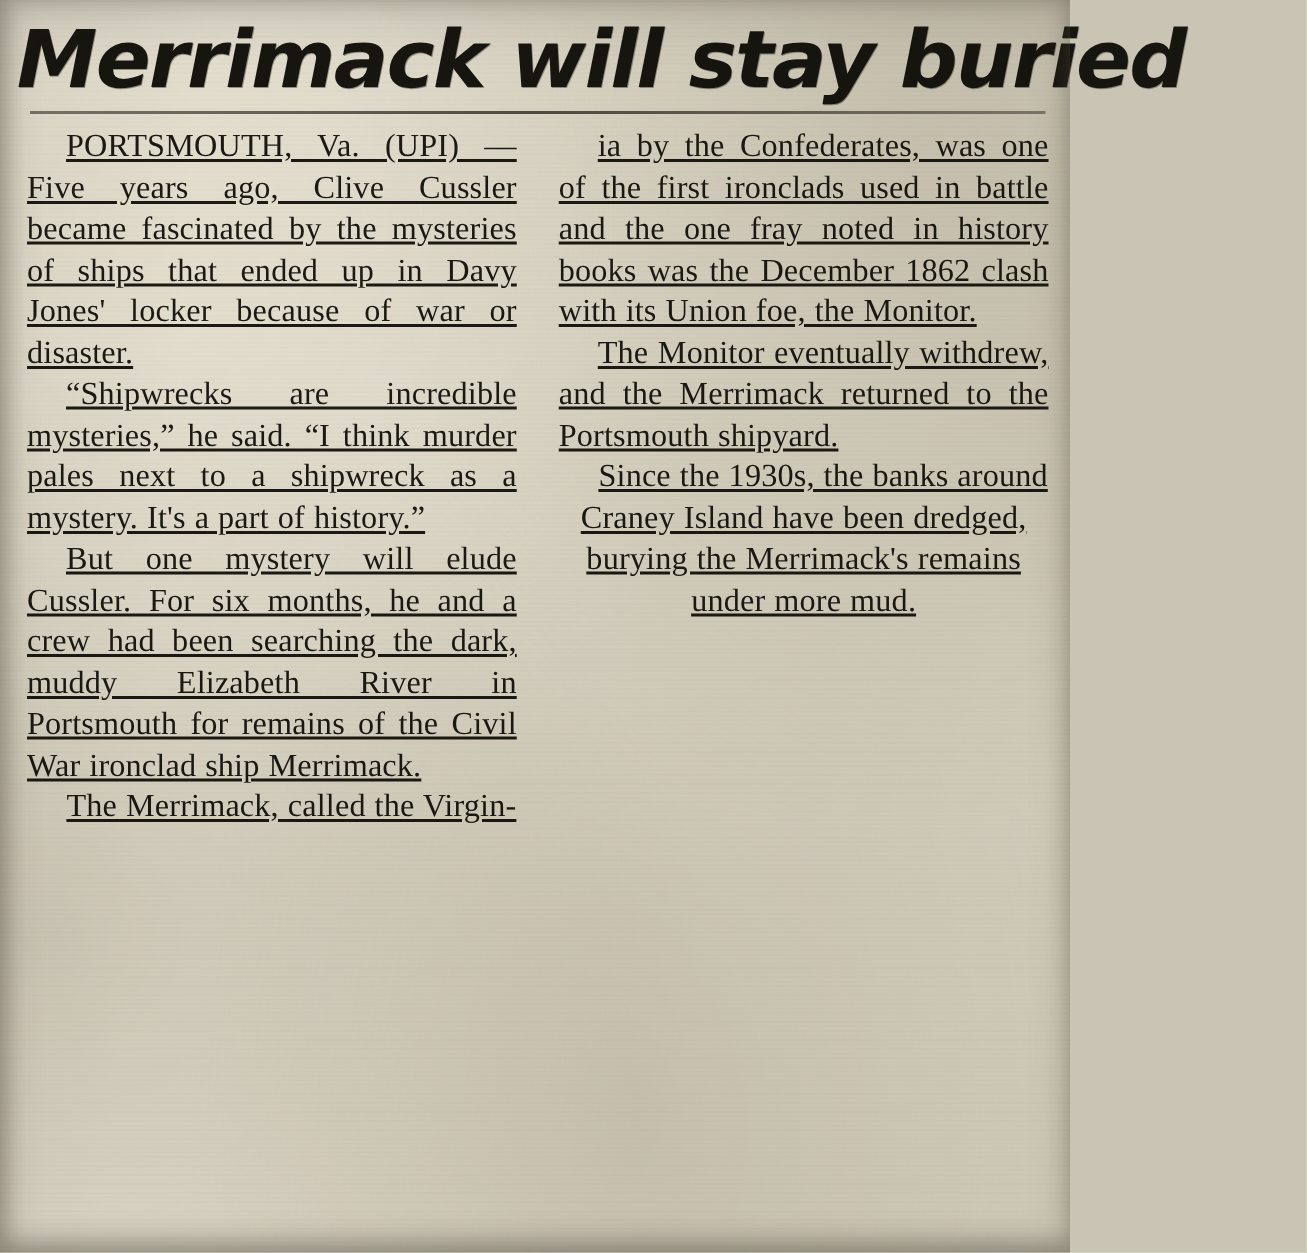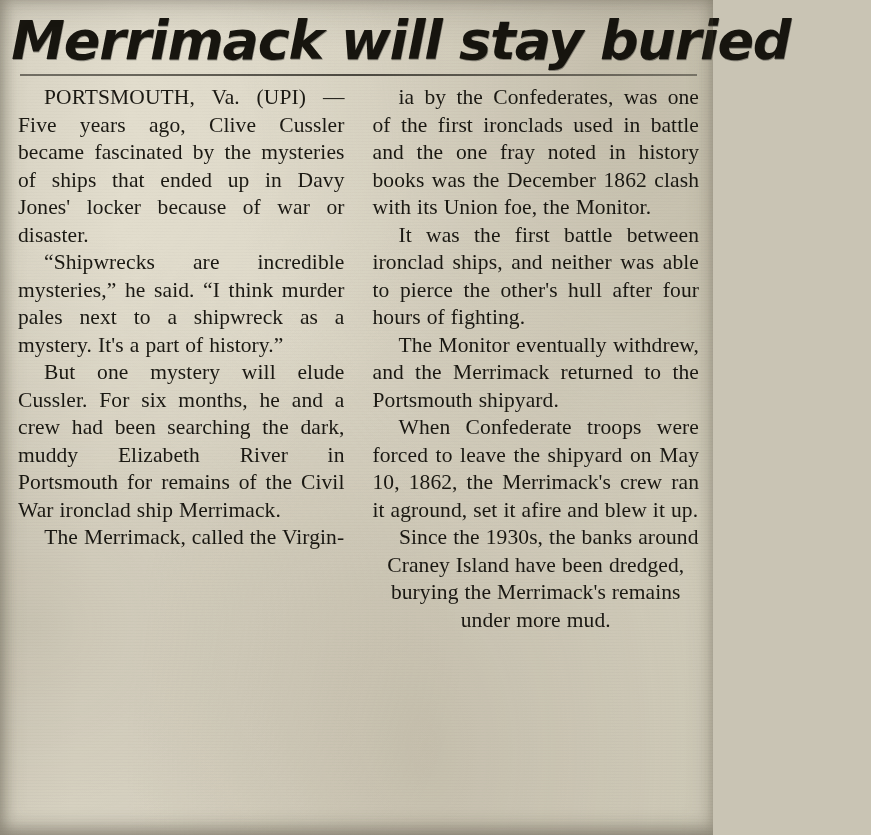--- a/index.html
+++ b/index.html
@@ -78,20 +78,21 @@
     margin: 0;
     text-align: justify;
     text-justify: inter-word;
     font-family: "Liberation Serif", serif;
     font-size: 21.5px;
     line-height: 27.5px;
     color: #1b1913;
     text-indent: 26px;
     word-spacing: 0.5px;
     letter-spacing: 0.1px;
+    text-decoration: underline;
     -webkit-font-smoothing: none;
   }
   .col p:last-child {
     text-align: center;
   }
   .col.right p {
     font-weight: 500;
   }
 </style>
 </head>
@@ -107,23 +108,21 @@
 
     <div class="col left">
       <p>PORTSMOUTH, Va. (UPI) — Five years ago, Clive Cussler became fascinated by the mysteries of ships that ended up in Davy Jones' locker because of war or disaster.</p>
       <p>“Shipwrecks are incredible mysteries,” he said. “I think murder pales next to a shipwreck as a mystery. It's a part of history.”</p>
       <p>But one mystery will elude Cussler. For six months, he and a crew had been searching the dark, muddy Elizabeth River in Portsmouth for remains of the Civil War ironclad ship Merrimack.</p>
       <p>The Merrimack, called the Virgin-</p>
     </div>
 
     <div class="col right">
       <p>ia by the Confederates, was one of the first ironclads used in battle and the one fray noted in history books was the December 1862 clash with its Union foe, the Monitor.</p>
-      <p>It was the first battle between ironclad ships, and neither was able to pierce the other's hull after four hours of fighting.</p>
       <p>The Monitor eventually withdrew, and the Merrimack returned to the Portsmouth shipyard.</p>
-      <p>When Confederate troops were forced to leave the shipyard on May 10, 1862, the Merrimack's crew ran it aground, set it afire and blew it up.</p>
       <p>Since the 1930s, the banks around Craney Island have been dredged, burying the Merrimack's remains under more mud.</p>
     </div>
 
   </div>
 
   <div class="grain"></div>
   <div class="edge-shadow"></div>
 </div>
 
 </body></html>

